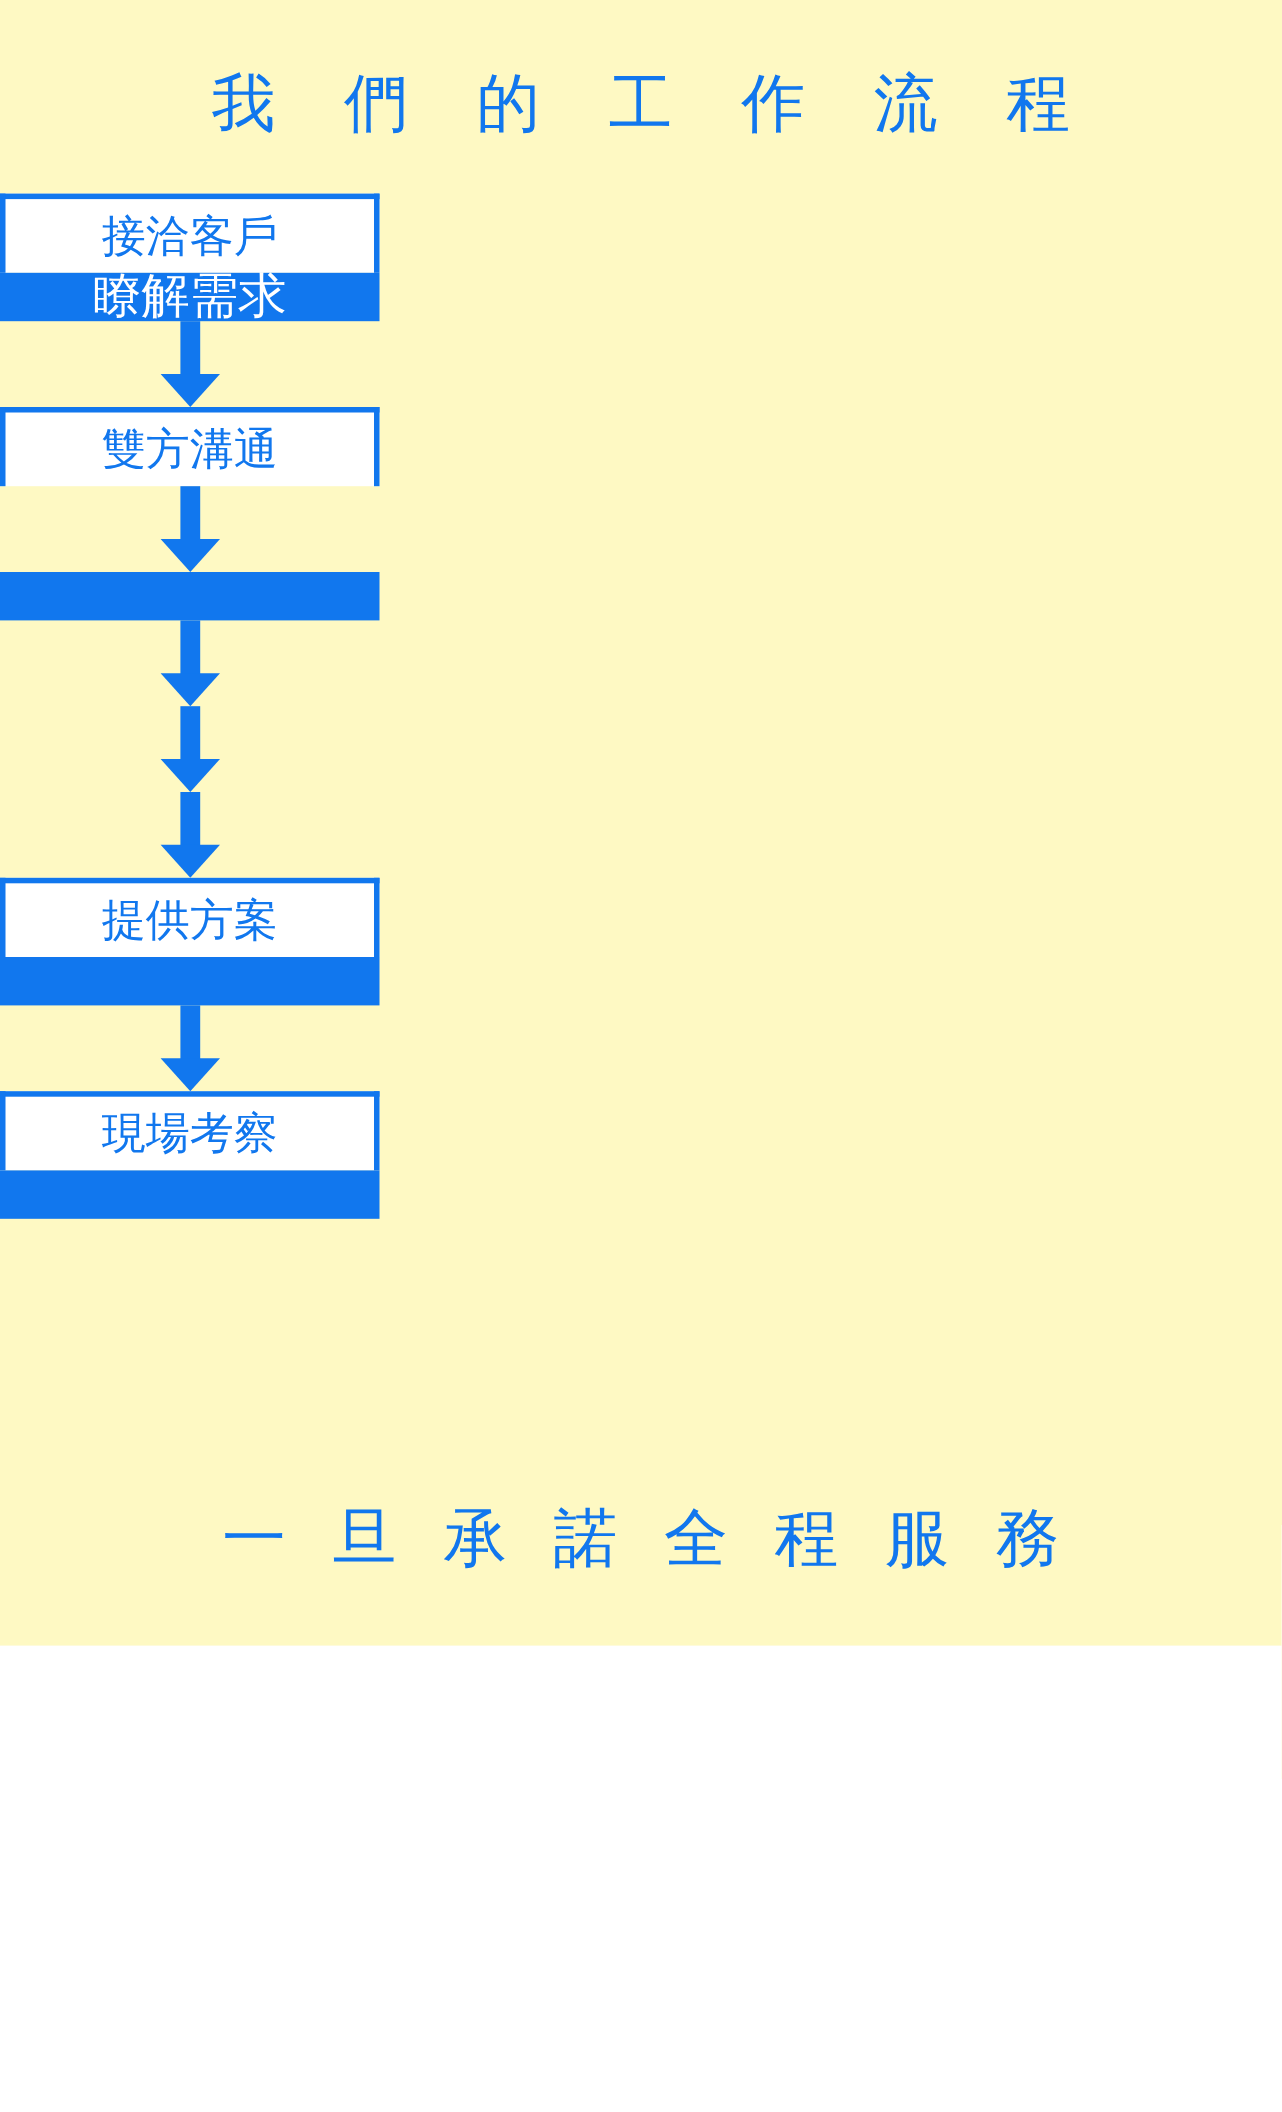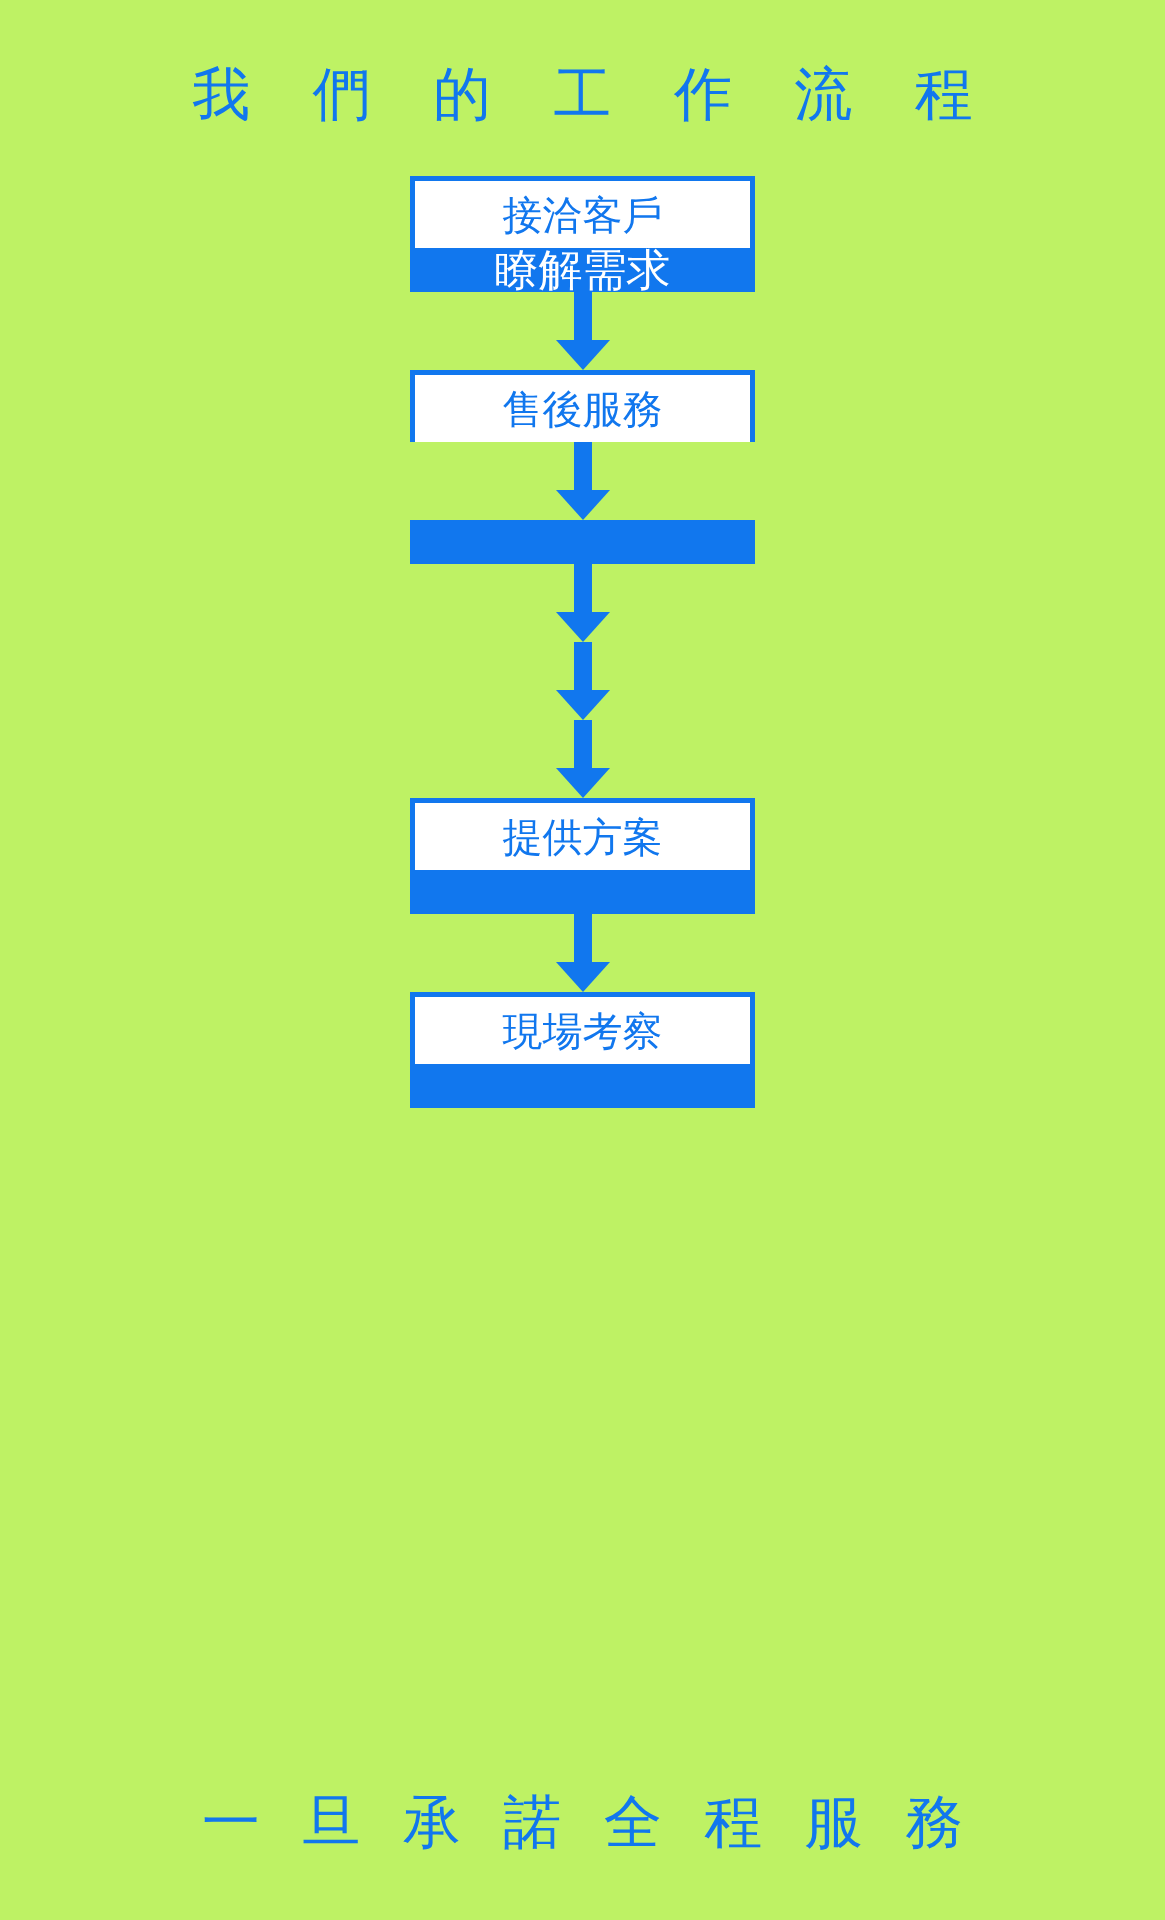--- a/index.html
+++ b/index.html
@@ -13,22 +13,22 @@
     height: 1920px;
     font-family: "DejaVu Sans", "Liberation Sans", sans-serif;
     overflow: hidden;
     position: relative;
   }
 
   
   .page {
     position: relative;
     width: 1165px;
-    height: 1920px;
-    background: #bef264;
+    height: 1496px;
+    background: #fef9c3;
     box-sizing: border-box;
   }
 
   
   .title {
     position: absolute;
     left: 0;
     top: 58px;
     width: 1165px;
     text-align: center;
@@ -42,21 +42,22 @@
   }
 
   
   .flow {
     position: absolute;
     left: 0;
     top: 176px;
     width: 1165px;
     display: flex;
     flex-direction: column;
-    align-items: center;
+    align-items: flex-start;
+    font-family: Liberation Serif, serif;
   }
 
   
   .step {
     width: 345px;
     position: relative;
   }
 
   .step-head {
     height: 72px;
@@ -152,21 +153,21 @@
         <div class="step-bar">
           <span class="step-bar-label">瞭解需求</span>
         </div>
       </div>
       <div class="connector">
         <div class="shaft"></div>
         <div class="head"></div>
       </div>
       <div class="step">
         <div class="step-head">
-          <span class="step-head-label">售後服務</span>
+          <span class="step-head-label">雙方溝通</span>
         </div>
       </div>
       <div class="connector">
         <div class="shaft"></div>
         <div class="head"></div>
       </div>
       <div class="step">
         <div class="step-bar">
           <span class="step-bar-label"></span>
         </div>

